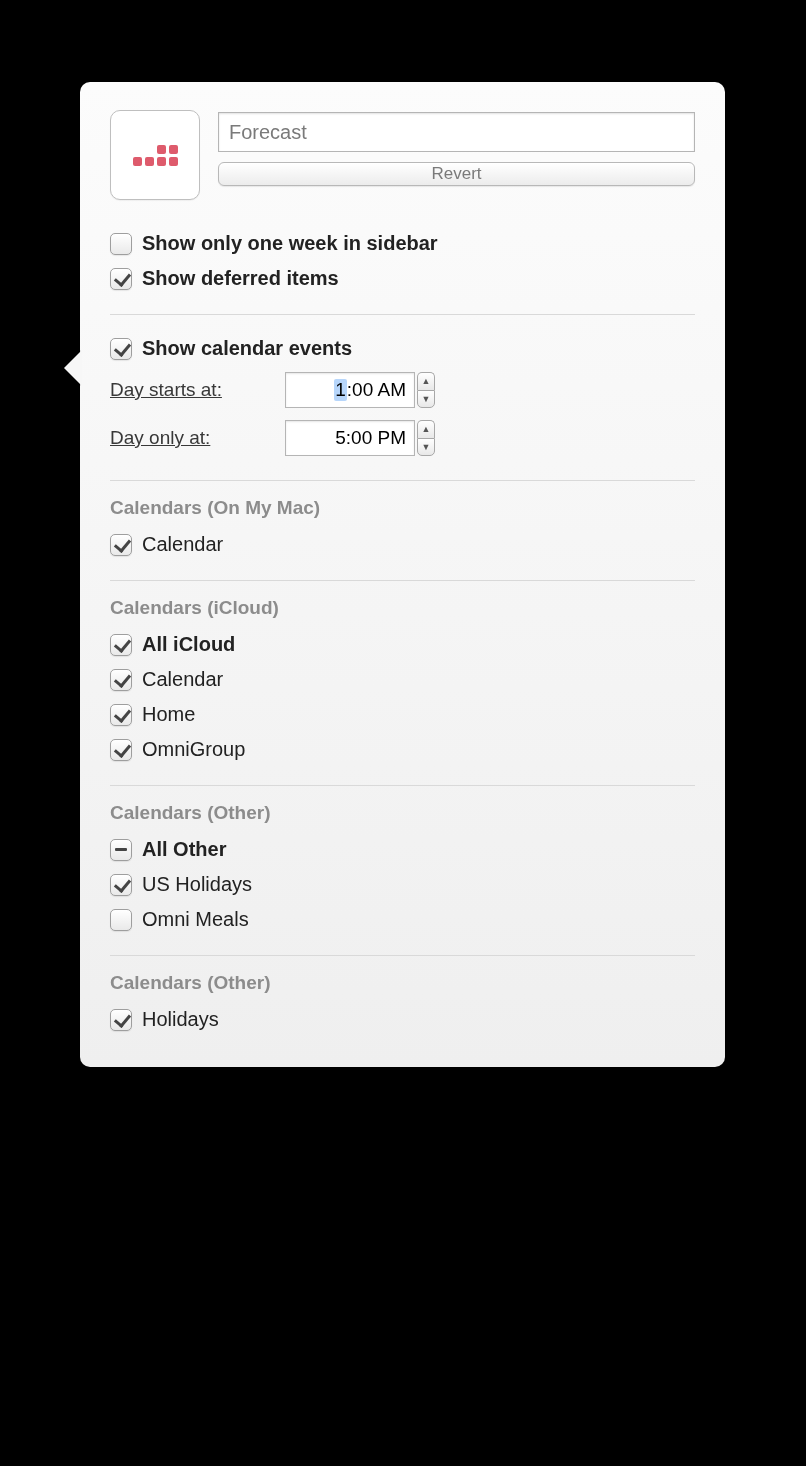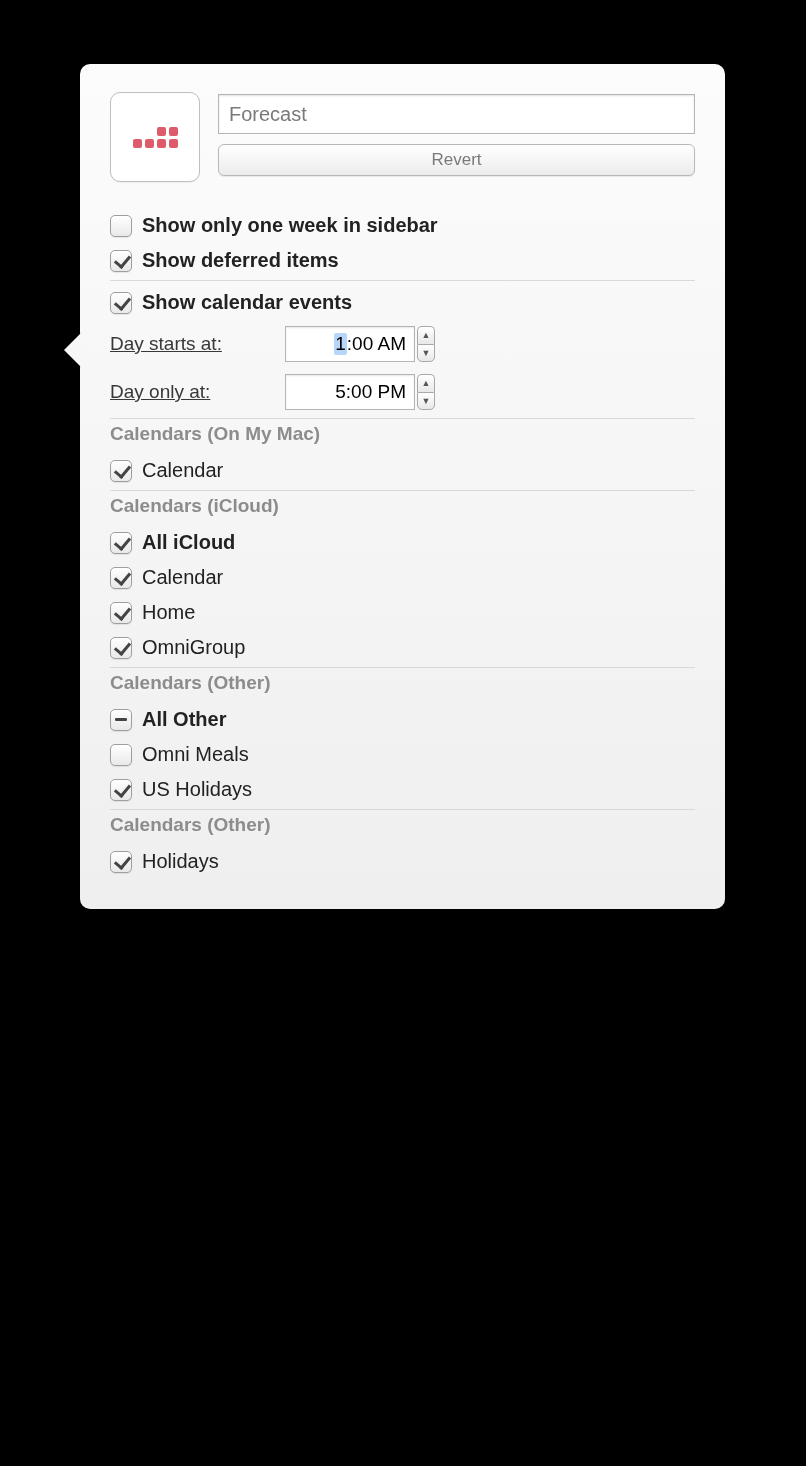--- a/index.html
+++ b/index.html
@@ -12,21 +12,21 @@
     -webkit-font-smoothing: antialiased;
   }
   .stage {
     width: 806px;
     height: 1466px;
     position: relative;
     background: #000;
   }
   .popover {
     position: absolute;
-    top: 64px;
+    top: 82px;
     left: 80px;
     width: 645px;
     background: linear-gradient(#fcfcfc, #efefef);
     border-radius: 10px;
     box-shadow: 0 10px 40px rgba(0,0,0,0.6), 0 0 0 1px rgba(0,0,0,0.15);
     padding: 28px 30px 30px 30px;
   }
   
   .popover::before {
     content: "";
@@ -85,37 +85,38 @@
     padding: 4px 10px;
     border: 1px solid #b5b5b5;
     border-radius: 0;
     background: #fff;
     box-shadow: inset 0 1px 2px rgba(0,0,0,0.12);
     outline: none;
   }
   .btn-row {
     display: flex;
     gap: 14px;
+    flex-direction: column;
   }
   .btn {
     flex: 1;
     height: 32px;
     font-size: 17px;
     color: #7a7a7a;
     background: linear-gradient(#ffffff, #ececec);
     border: 1px solid #b8b8b8;
     border-radius: 6px;
     box-shadow: 0 1px 0 rgba(255,255,255,0.8) inset, 0 1px 1px rgba(0,0,0,0.08);
     cursor: default;
   }
 
   .section {
     border-top: 1px solid #d9d9d9;
-    margin-top: 2px;
-    padding-top: 4px;
+    margin-top: 18px;
+    padding-top: 16px;
   }
   .section.first {
     border-top: none;
     margin-top: 26px;
     padding-top: 0;
   }
   .section-title {
     color: #8c8c8c;
     font-weight: 600;
     font-size: 19px;
@@ -312,27 +313,27 @@
             <span class="lbl">OmniGroup</span>
           </div>
         </div>
         <div class="section">
           <div class="section-title">Calendars (Other)</div>
           <div class="row bold">
             <div class="chk mixed"></div>
             <span class="lbl">All Other</span>
           </div>
           <div class="row">
+            <div class="chk checked"></div>
+            <span class="lbl">US Holidays</span>
+          </div>
+          <div class="row">
             <div class="chk"></div>
             <span class="lbl">Omni Meals</span>
           </div>
-          <div class="row">
-            <div class="chk checked"></div>
-            <span class="lbl">US Holidays</span>
-          </div>
         </div>
         <div class="section">
           <div class="section-title">Calendars (Other)</div>
           <div class="row">
             <div class="chk checked"></div>
             <span class="lbl">Holidays</span>
           </div>
         </div>
       </div>
 

